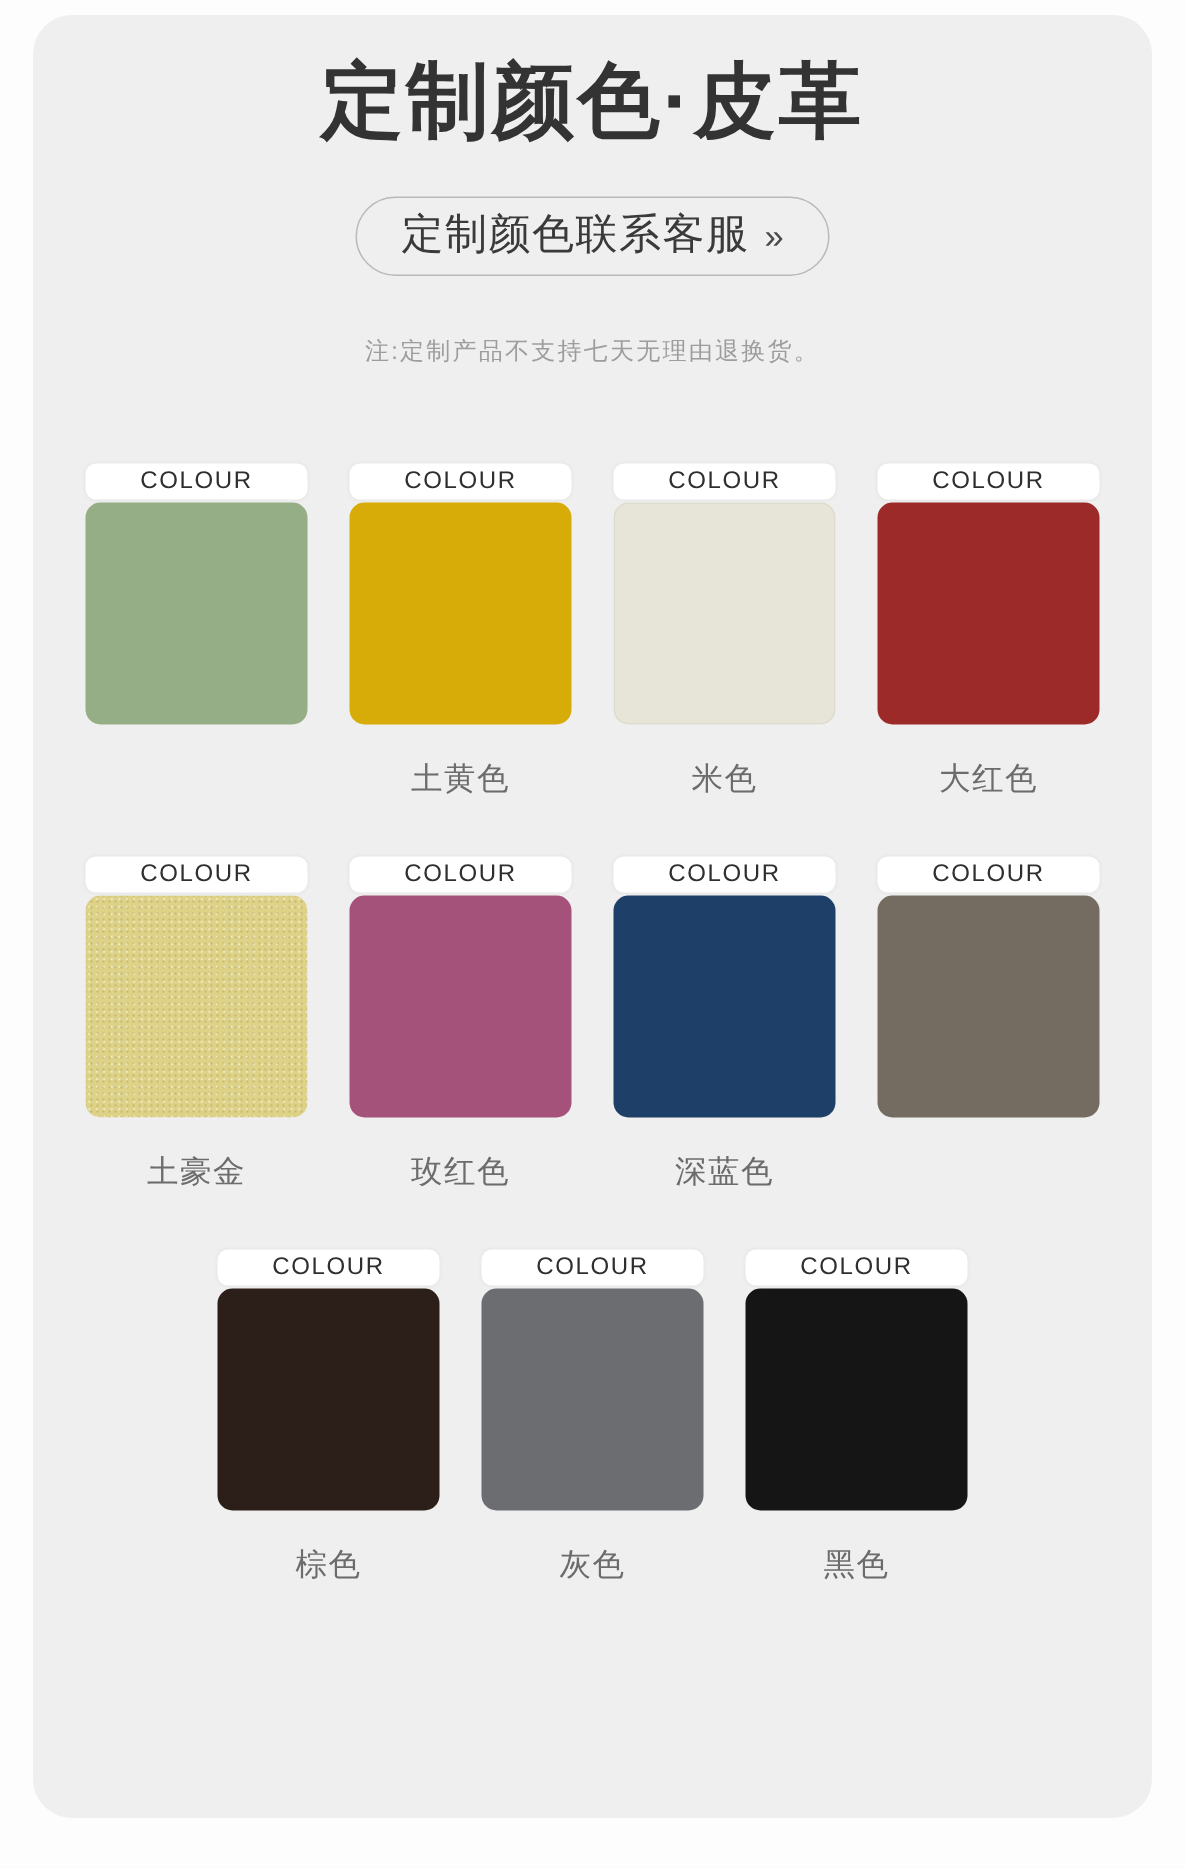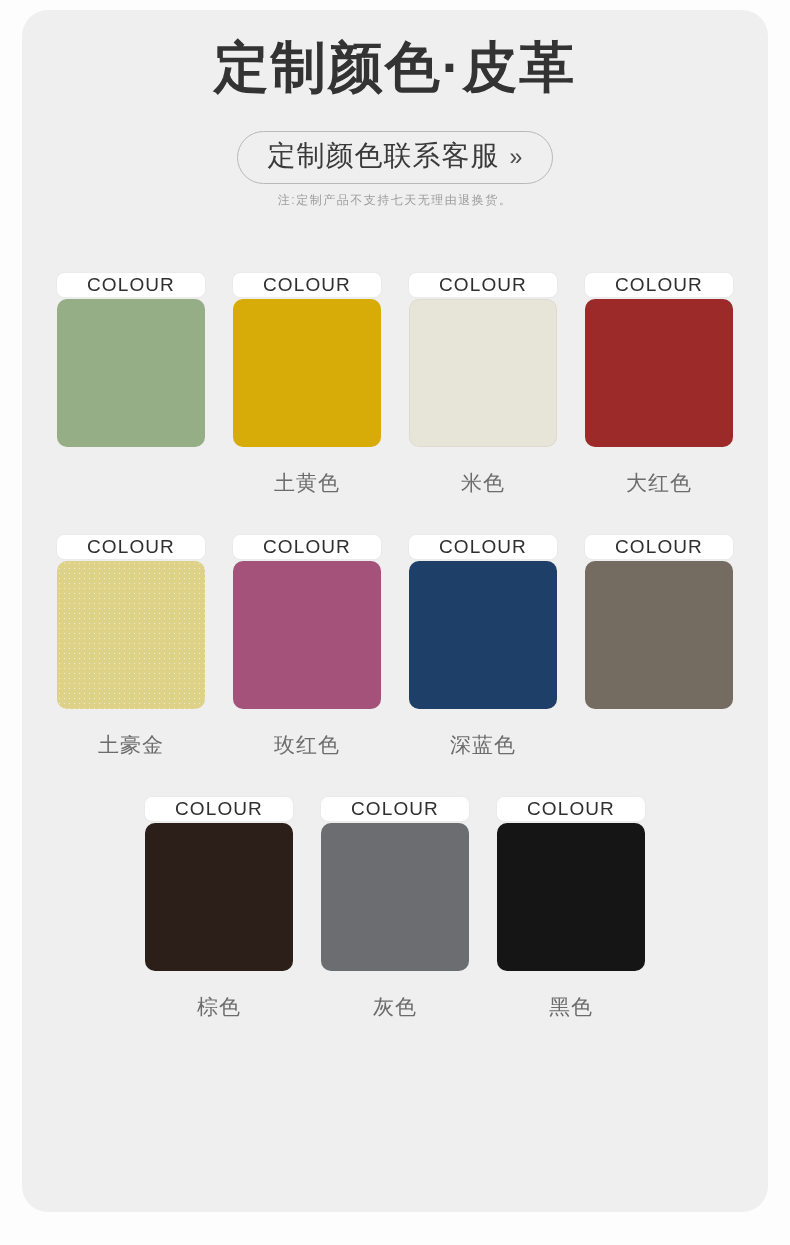--- a/index.html
+++ b/index.html
@@ -64,22 +64,22 @@
     line-height: 1.1;
   }
   .cta-chevron {
     font-size: 23px;
     color: #4a4a4a;
     line-height: 1;
     position: relative;
     top: 1px;
   }
   .note {
-    margin-top: 8px;
-    font-size: 12px;
+    margin-top: 40px;
+    font-size: 16px;
     color: #9d9d9d;
     letter-spacing: 1.5px;
   }
   
   .grid {
     margin-top: 64px;
   }
   .row {
     display: flex;
     justify-content: center;
@@ -91,21 +91,21 @@
   .swatch-cell {
     width: 148px;
   }
   .colour-tab {
     height: 24px;
     background: #ffffff;
     border-radius: 7px;
     display: flex;
     align-items: center;
     justify-content: center;
-    font-size: 19px;
+    font-size: 16px;
     letter-spacing: 1.1px;
     color: #2f2f2f;
     box-shadow: 0 0 3px rgba(0,0,0,0.05);
   }
   .chip {
     margin-top: 2px;
     height: 148px;
     border-radius: 10px;
   }
   .chip.textured {

